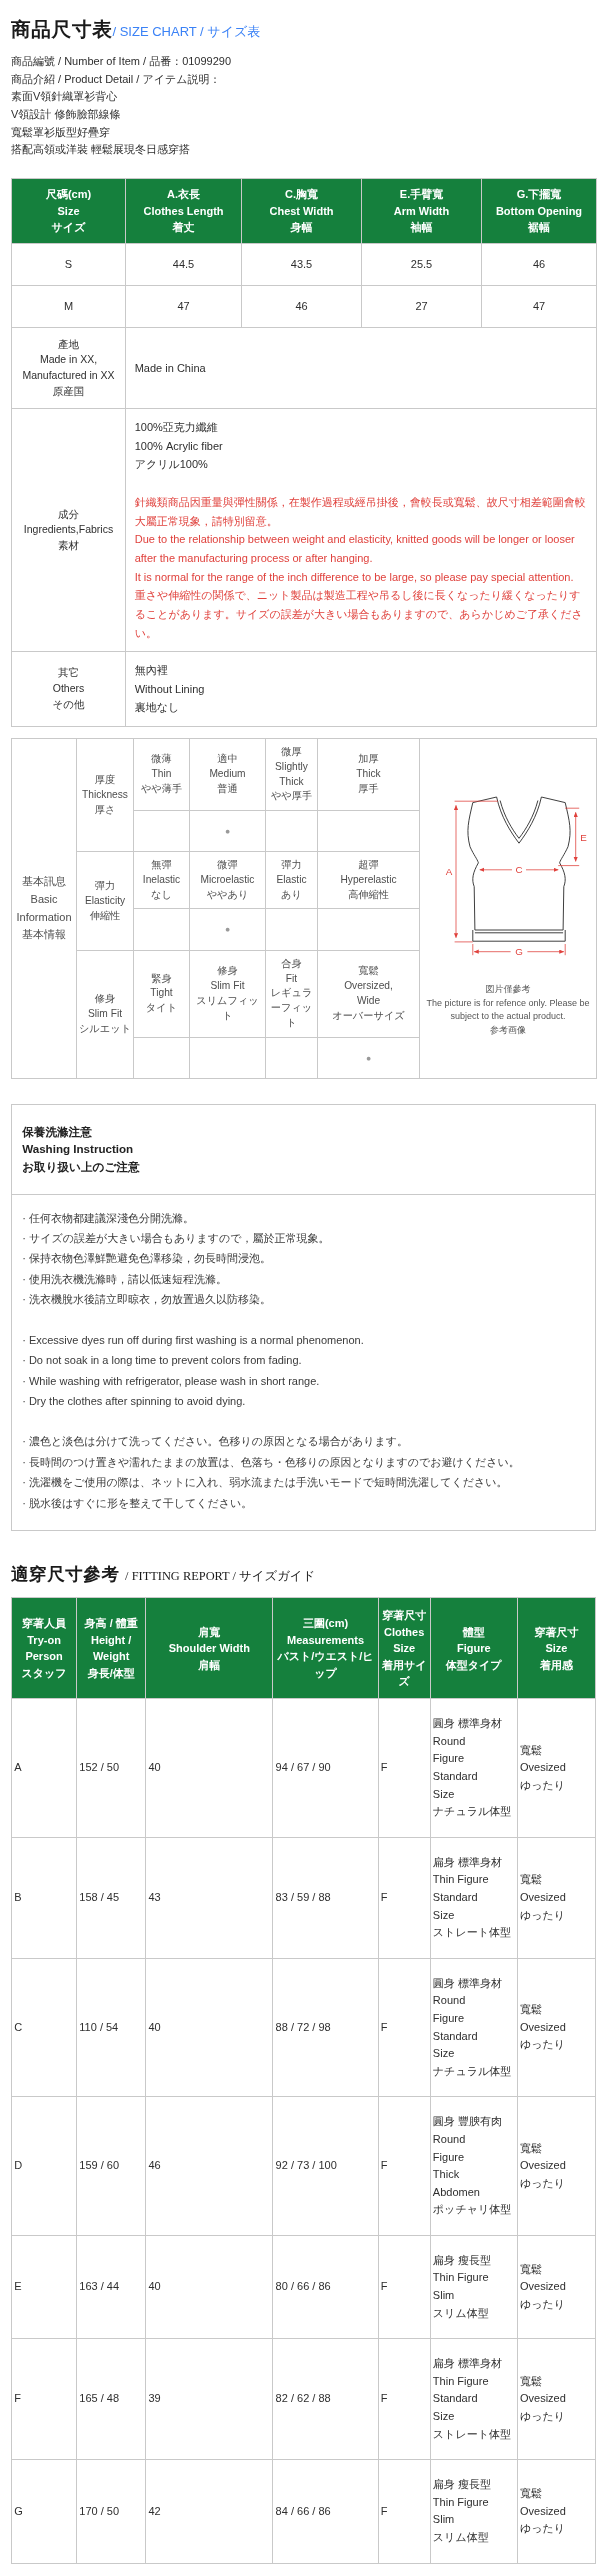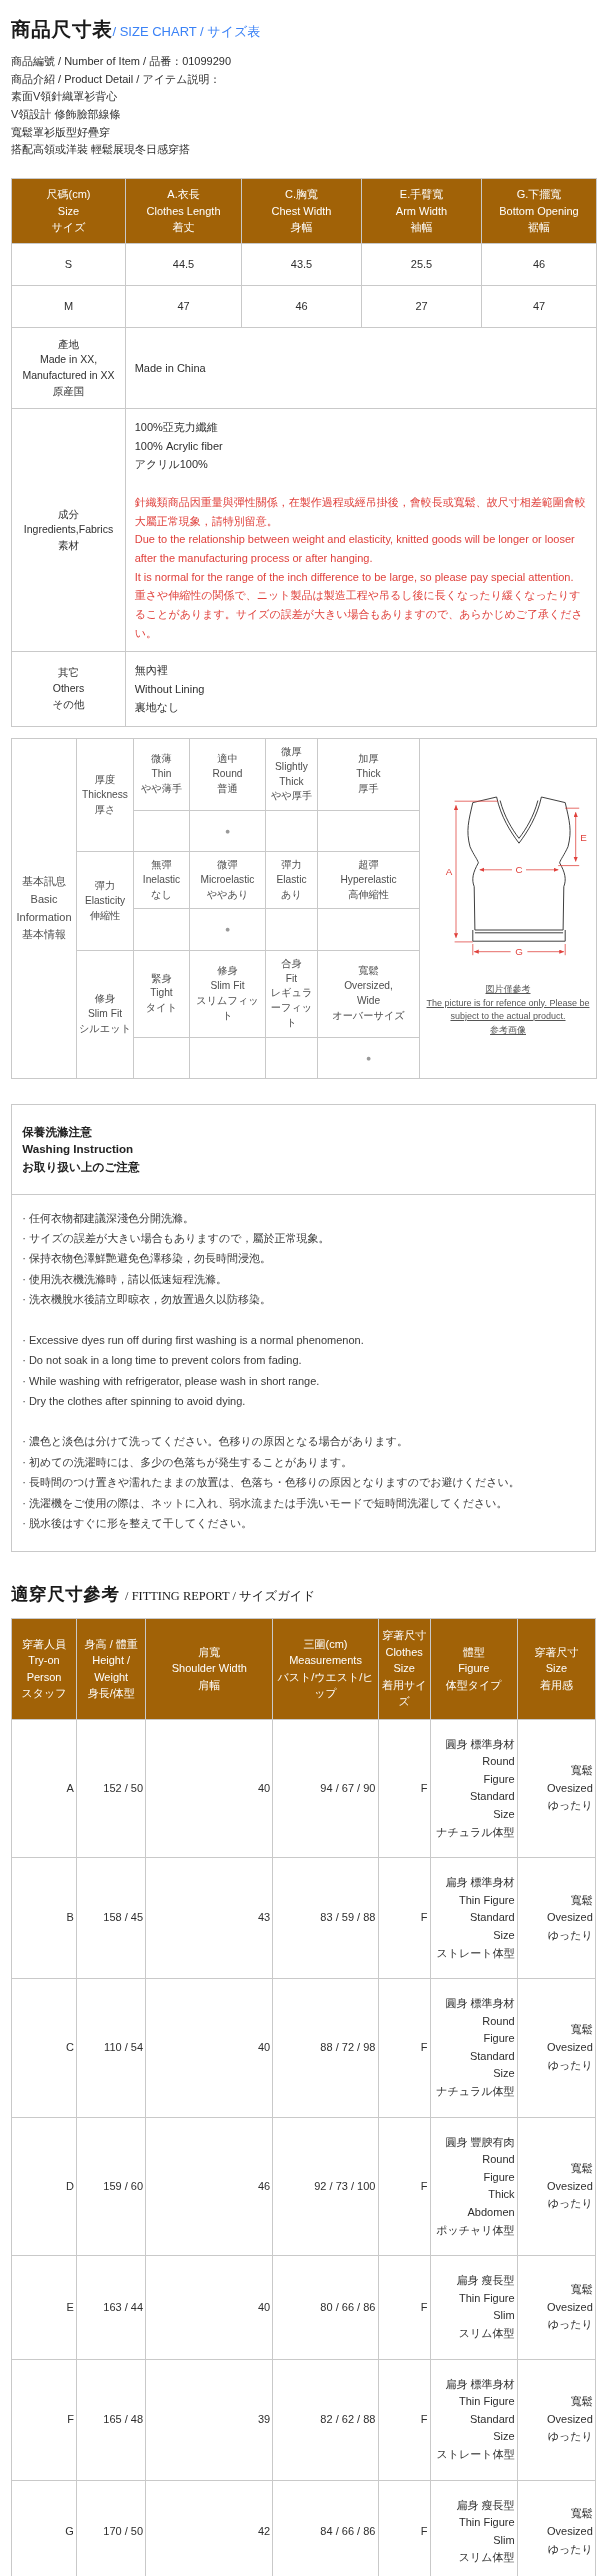--- a/index.html
+++ b/index.html
@@ -7,49 +7,49 @@
   .page{padding:10.2px 11px 44px 11px;}
   
   h1{margin:5.8px 0 10.2px 0;font-size:19.6px;color:#1a1a1a;font-weight:bold;letter-spacing:0.7px;}
   h1 .sub{font-size:13px;font-weight:normal;color:#3b82f6;letter-spacing:0;}
   .info-line{font-size:11px;color:#2e2e2e;line-height:1.6;}
   .detail-line{font-size:11px;color:#2e2e2e;line-height:1.6;}
   .pre{white-space:pre-line;}
   
   table{border-collapse:collapse;width:585px;table-layout:fixed;}
   td,th{border:0.7px solid #c9c9c9;font-weight:normal;}
-  .dark{background:#a16207;color:#fff;}
+  .dark{background:#15803d;color:#fff;font-weight:bold;}
   
   .size-table{margin-top:19px;}
   .size-table th{font-size:11px;line-height:1.5;padding:7.3px 2.9px;text-align:center;}
   .size-table td{font-size:11px;text-align:center;padding:14.5px 4.4px;color:#2e2e2e;}
   .size-table td.lbl{padding:8.7px 2.9px;line-height:1.5;font-size:10.5px;}
   .size-table td.val{text-align:left;padding:8.7px 8.7px;line-height:1.7;}
   .red{color:#e0413c;}
   .ing-black{margin-bottom:19px;}
   .ing-red p{margin:0;}
   
   .basic-table{margin-top:11.6px;color:#4d4d4d;}
   .basic-table td{font-size:10.2px;text-align:center;line-height:1.45;padding:5.8px 1.5px;}
   .basic-table td.side{font-size:11px;line-height:1.6;}
   .basic-table td.dot{height:29px;font-size:8.7px;color:#999;}
   .basic-table td.figure-cell{vertical-align:middle;padding:10.2px 4.4px;}
-  .figure-caption{font-size:9px;color:#555;line-height:1.5;margin-top:17px;text-decoration:underline;}
+  .figure-caption{font-size:9px;color:#555;line-height:1.5;margin-top:17px;}
   
   .wash-box{border:0.7px solid #c9c9c9;margin-top:25px;}
   .wash-title{padding:17.4px 10.2px;font-size:11.6px;font-weight:bold;color:#222;line-height:1.55;border-bottom:0.7px solid #c9c9c9;white-space:pre-line;}
   .wash-body{padding:13px 10.2px 17.4px 10.2px;font-size:11px;color:#3a3a3a;line-height:1.85;}
   .wash-group{margin:0 0 20.3px 0;}
   .wash-group:last-child{margin-bottom:0;}
   .wash-group div{margin:0;}
   
   h2{margin:30.5px 0 11.6px 0;font-size:17.4px;color:#1a1a1a;font-weight:bold;letter-spacing:0.7px;}
   h2 .sub{font-size:12.4px;font-weight:normal;letter-spacing:0;font-family:Liberation Serif, serif;}
   .fit-table th{font-size:11px;line-height:1.5;padding:8.7px 2.2px;text-align:center;}
-  .fit-table td{font-size:11px;text-align:right;padding:16px 2.2px;color:#2e2e2e;line-height:1.6;}
+  .fit-table td{font-size:11px;text-align:left;padding:16px 2.2px;color:#2e2e2e;line-height:1.6;}
 </style>
 </head>
 <body>
 
 <div class="page">
 
   <h1><span>商品尺寸表</span><span class="sub">/ SIZE CHART / サイズ表</span></h1>
 
   <div class="info-line">商品編號 / Number of Item / 品番：01099290</div>
   <div class="info-line">商品介紹 / Product Detail / アイテム説明：</div>
@@ -148,21 +148,21 @@
 Basic
 Information
 基本情報</td>
       <td class="pre" rowspan="2">厚度
 Thickness
 厚さ</td>
       <td class="pre">微薄
 Thin
 やや薄手</td>
       <td class="pre">適中
-Round
+Medium
 普通</td>
       <td class="pre">微厚
 Slightly Thick
 やや厚手</td>
       <td class="pre">加厚
 Thick
 厚手</td>
       <td class="figure-cell" rowspan="6">
         <svg viewBox="0 0 230 258" width="161" height="181" xmlns="http://www.w3.org/2000/svg" style="font-size:14px">
           <defs>
@@ -274,21 +274,20 @@
         <div>· 洗衣機脫水後請立即晾衣，勿放置過久以防移染。</div>
       </div>
       <div class="wash-group">
         <div>· Excessive dyes run off during first washing is a normal phenomenon.</div>
         <div>· Do not soak in a long time to prevent colors from fading.</div>
         <div>· While washing with refrigerator, please wash in short range.</div>
         <div>· Dry the clothes after spinning to avoid dying.</div>
       </div>
       <div class="wash-group">
         <div>· 濃色と淡色は分けて洗ってください。色移りの原因となる場合があります。</div>
-        <div>· 初めての洗濯時には、多少の色落ちが発生することがあります。</div>
         <div>· 長時間のつけ置きや濡れたままの放置は、色落ち・色移りの原因となりますのでお避けください。</div>
         <div>· 洗濯機をご使用の際は、ネットに入れ、弱水流または手洗いモードで短時間洗濯してください。</div>
         <div>· 脱水後はすぐに形を整えて干してください。</div>
       </div>
     </div>
   </div>
 
   <h2><span>適穿尺寸參考</span> <span class="sub">/ FITTING REPORT / サイズガイド</span></h2>
 
   <table class="fit-table">

